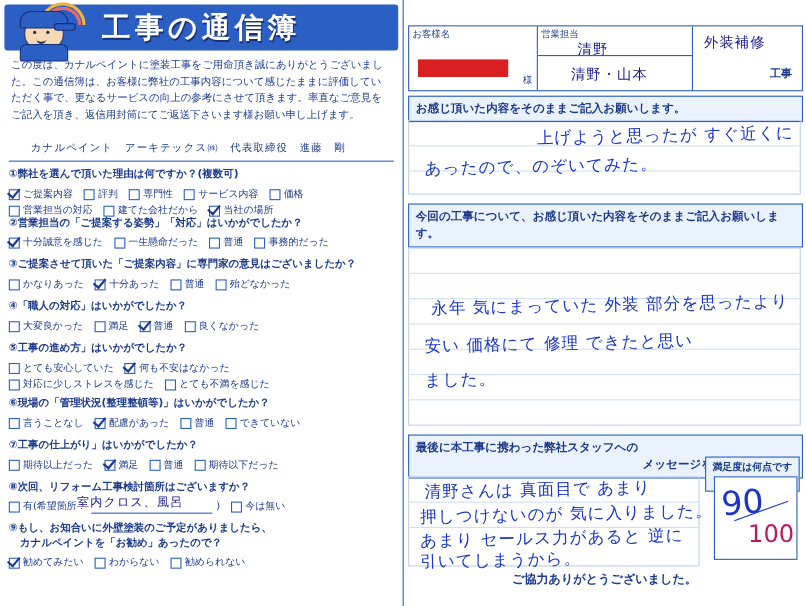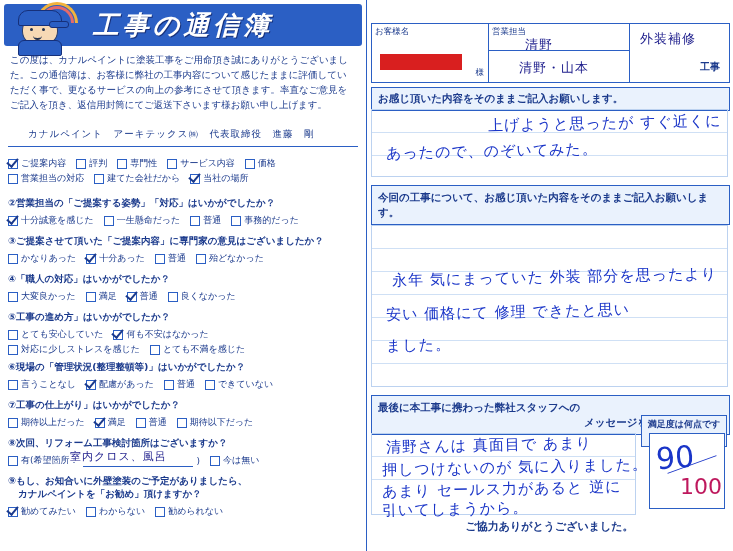--- a/index.html
+++ b/index.html
@@ -15,21 +15,21 @@
 
   
   .left{position:absolute;left:0;top:0;width:366px;height:551px;}
   .banner{
     position:absolute;left:4px;top:4px;width:358px;height:42px;
     background:#2b5fc4;border-radius:3px;
     display:flex;align-items:center;
   }
   .banner-title{
     flex:1;text-align:center;color:#ffffff;font-size:26px;font-weight:bold;
-    letter-spacing:4px;text-shadow:1px 1px 0 #16307a;font-style:italic;
+    letter-spacing:4px;text-shadow:1px 1px 0 #16307a;
   }
   .mascot{
     position:absolute;left:6px;top:-2px;width:62px;height:50px;
   }
   .rainbow{position:absolute;left:26px;top:0;width:36px;height:18px;
     border-top-left-radius:22px;border-top-right-radius:22px;
     border:3px solid #f2b33d;border-bottom:none;}
   .rainbow.r2{left:30px;top:4px;width:28px;height:14px;border-color:#e46b6b;}
   .head{position:absolute;left:12px;top:12px;width:34px;height:30px;background:#f7d9b5;border-radius:50% 50% 45% 45%;border:1.5px solid #2b3d6b;}
   .cap{position:absolute;left:8px;top:8px;width:42px;height:14px;background:#2b5fc4;border-radius:10px 10px 2px 2px;border:1.5px solid #16307a;}
@@ -140,20 +140,23 @@
     </div>
 
     <div class="intro">
       <p>この度は、カナルペイントに塗装工事をご用命頂き誠にありがとうございました。この通信簿は、お客様に弊社の工事内容について感じたままに評価していただく事で、更なるサービスの向上の参考にさせて頂きます。率直なご意見をご記入を頂き、返信用封筒にてご返送下さいます様お願い申し上げます。</p>
     </div>
 
     <div class="signline">カナルペイント　アーキテックス㈱　代表取締役　進藤　剛</div>
     <div class="hr-blue"></div>
 
     <div class="q" style="top:152px">
+      <div class="q-title">
+        <span>①</span><span>弊社を選んで頂いた理由は何ですか？(複数可)</span>
+      </div>
       <div class="opts">
         <div class="opt">
             <span class="box checked"></span>
             <span>ご提案内容</span>
           </div>
         <div class="opt">
             <span class="box"></span>
             <span>評判</span>
           </div>
         <div class="opt">
@@ -343,21 +346,21 @@
             <span>今は無い</span>
           </div>
       </div>
       <div class="hand-in" style="position:absolute;left:62px;top:13px;">室内クロス、風呂</div>
     </div>
 
     <div class="q" style="top:474px">
       <div class="q-title">
         <span>⑨</span><span>もし、お知合いに外壁塗装のご予定がありましたら、</span>
       </div>
-      <div class="q-title" style="padding-left:10px">カナルペイントを「お勧め」頂けますか？</div>
+      <div class="q-title" style="padding-left:10px">カナルペイントを「お勧め」あったので？</div>
       <div class="opts">
         <div class="opt">
             <span class="box checked"></span>
             <span>勧めてみたい</span>
           </div>
         <div class="opt">
             <span class="box"></span>
             <span>わからない</span>
           </div>
         <div class="opt">

